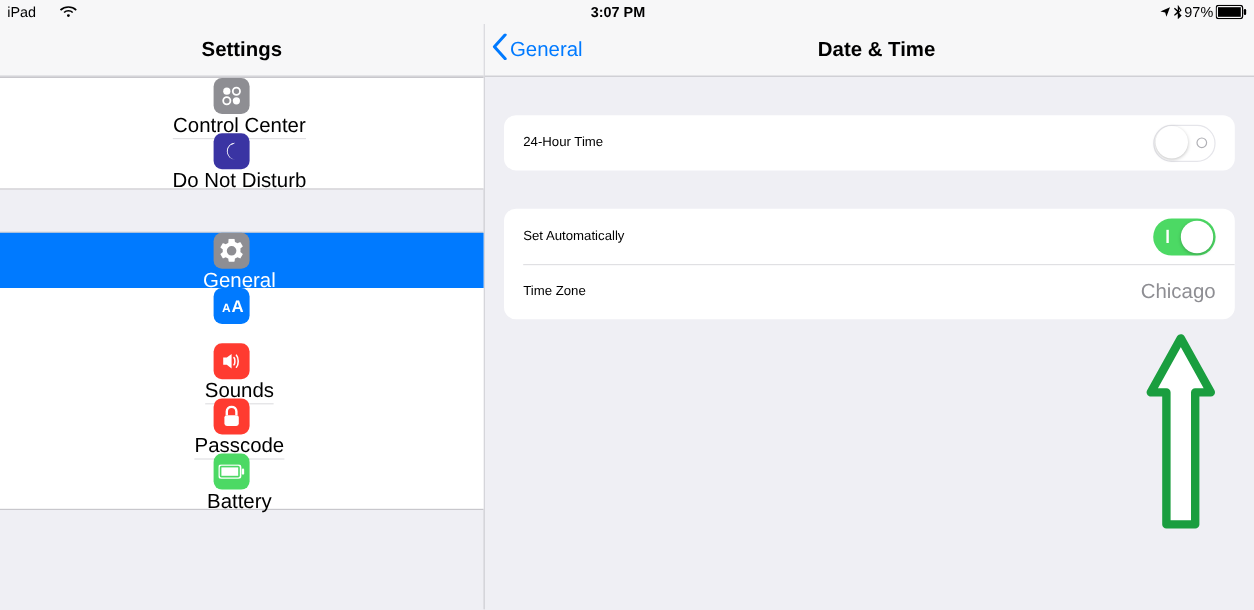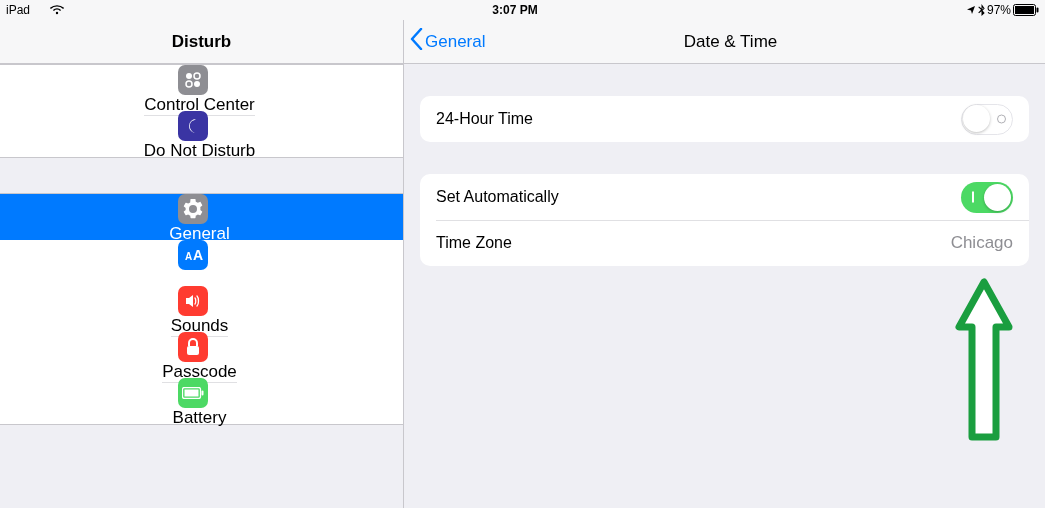--- a/index.html
+++ b/index.html
@@ -120,21 +120,21 @@
       color: #007aff;
       font-size: 17px;
       padding-left: 6px;
       gap: 2px;
     }
     .detail-title {
       position: absolute;
       left: 12px; right: 0;
       text-align: center;
       font-size: 17px;
-      font-weight: 400;
+      font-weight: 700;
       color: #000;
       pointer-events: none;
     }
 
     
     .section {
       margin: 32px 16px 0 16px;
       background: #fff;
       border-radius: 10px;
       overflow: hidden;
@@ -146,21 +146,21 @@
       padding: 0 16px;
       position: relative;
     }
     .section-row + .section-row::before {
       content: "";
       position: absolute;
       top: 0; left: 16px; right: 0;
       height: 1px;
       background: #e0e0e3;
     }
-    .section-row .label { font-size: 16px; color: #000; flex: 1; }
+    .section-row .label { font-size: 11px; color: #000; flex: 1; }
     .section-row .value { font-size: 17px; color: #8e8e93; }
 
     
     .switch {
       width: 52px; height: 31px;
       border-radius: 16px;
       position: relative;
       transition: background .2s;
     }
     .switch.off { background: #fff; border: 1.5px solid #e5e5ea; }
@@ -234,21 +234,21 @@
           <rect x="23.5" y="3.5" width="2" height="5" rx="1" fill="#000"></rect>
         </svg>
     </span>
   </div>
 </div>
 
 <div class="split">
 
   <div class="sidebar">
     <div class="sidebar-header">
-      <span class="sidebar-title">Disturb</span>
+      <span class="sidebar-title">Settings</span>
     </div>
 
     <div class="list-group bordered" id="group1">
         <div class="list-item">
           <div class="icon-wrap ic-control">
             <svg width="18" height="18" viewBox="0 0 18 18">
               <circle cx="5" cy="5" r="3" fill="#fff"></circle>
               <circle cx="13" cy="5" r="3" fill="none" stroke="#fff" stroke-width="1.5"></circle>
               <circle cx="5" cy="13" r="3" fill="none" stroke="#fff" stroke-width="1.5"></circle>
               <circle cx="13" cy="13" r="3" fill="#fff"></circle>

